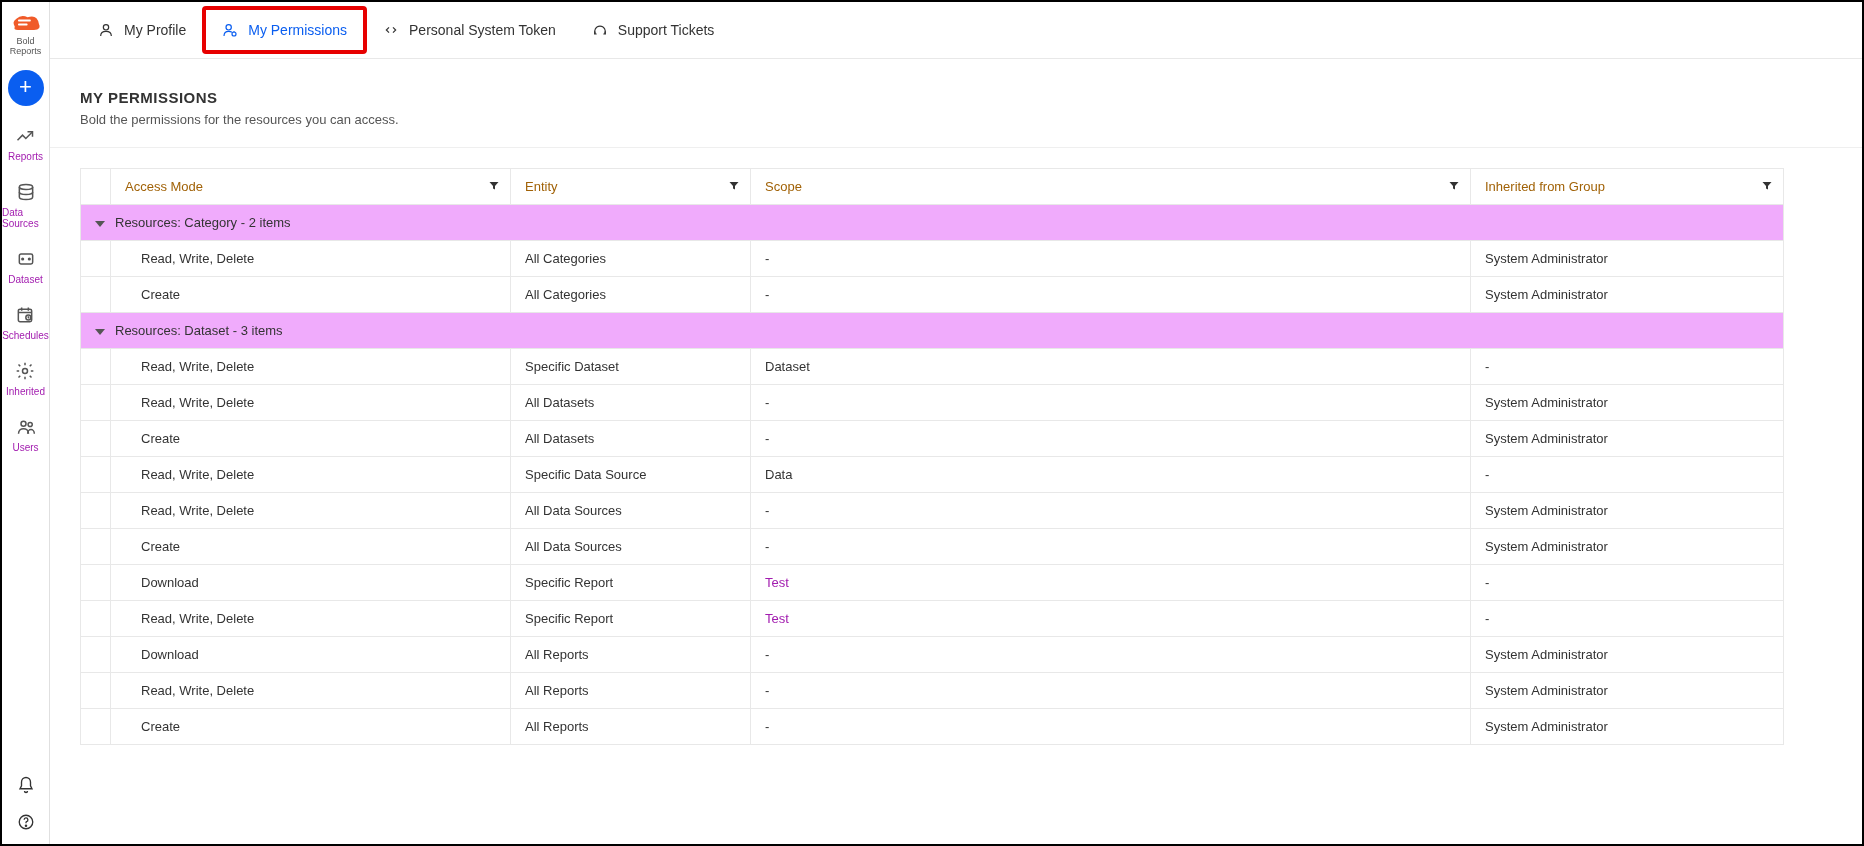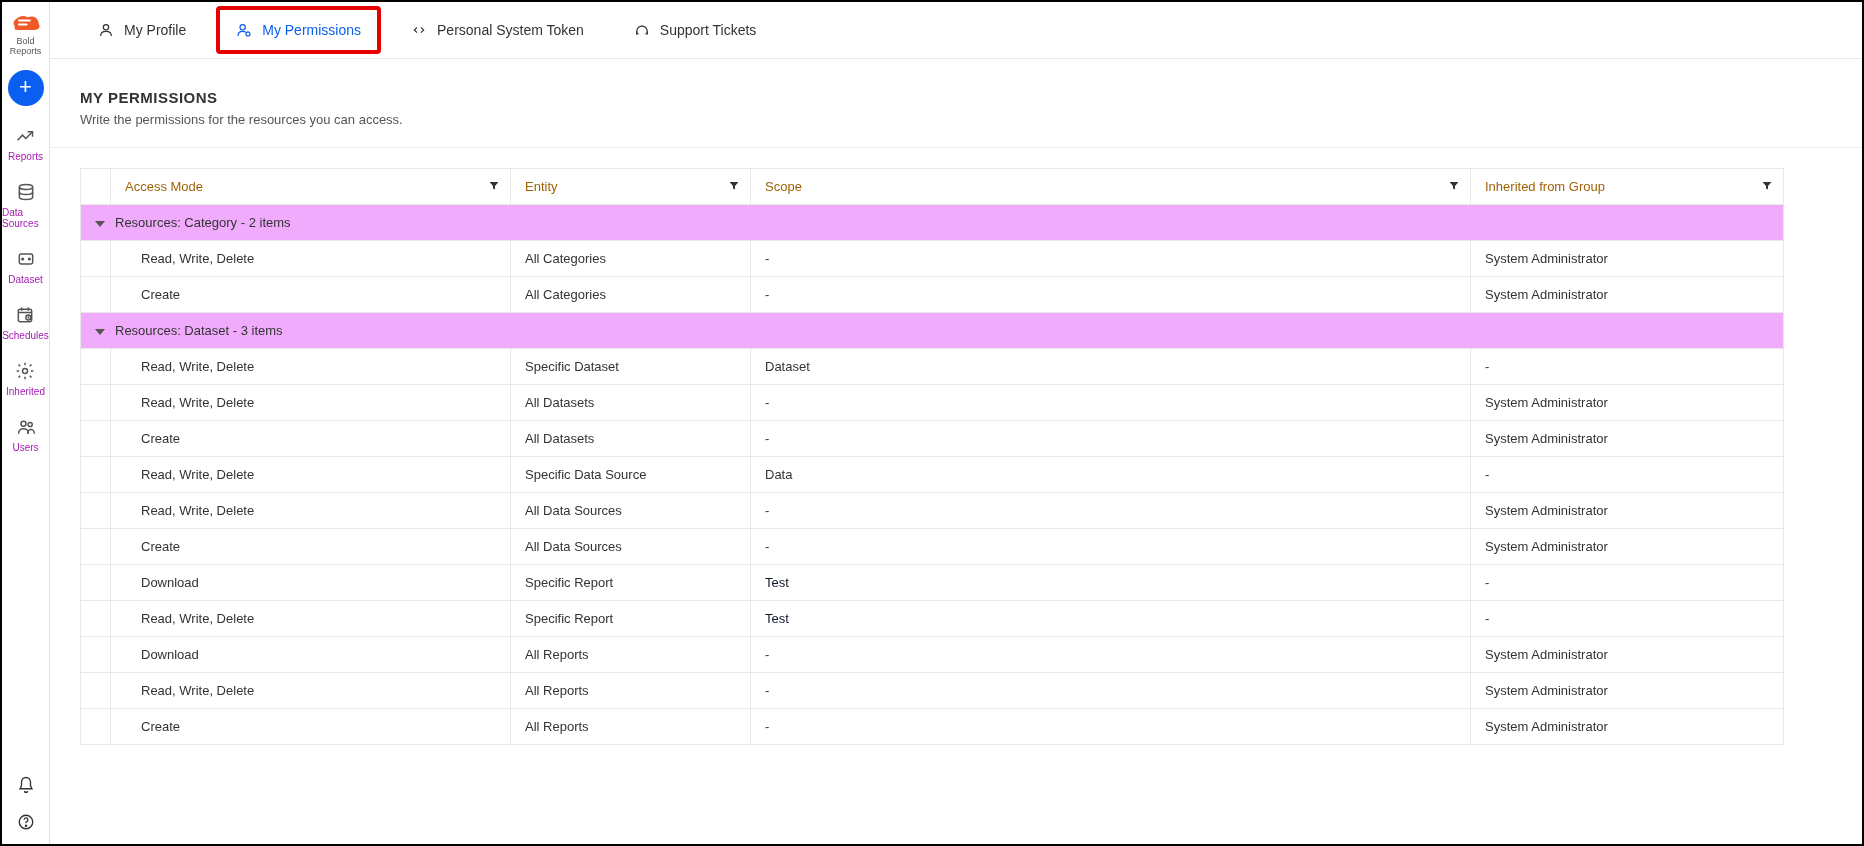--- a/index.html
+++ b/index.html
@@ -91,21 +91,20 @@
     flex: 1;
     display: flex;
     flex-direction: column;
   }
   .tabs {
     display: flex;
     align-items: center;
     height: 56px;
     border-bottom: 1px solid #e8e8e8;
     padding-left: 30px;
-    gap: 14px;
   }
   .tab {
     display: flex;
     align-items: center;
     padding: 8px 18px;
     font-size: 14px;
     color: #333;
     cursor: pointer;
   }
   .tab svg {
@@ -183,21 +182,21 @@
     border-top: 6px solid #555;
     margin-right: 10px;
     vertical-align: middle;
   }
   .col-expand { width: 30px; }
   .col-access { width: 400px; }
   .col-entity { width: 240px; }
   .col-scope { width: 720px; }
   .col-inherited { width: auto; }
   .link {
-    color: #0f172a;
+    color: #a21caf;
     cursor: pointer;
   }
   tr.data-row td.cell-access {
     padding-left: 30px;
   }
 </style>
 </head>
 <body>
 
 <div class="app">
@@ -311,21 +310,21 @@
             <path d="M5 18 A8 8 0 1 1 19 18"></path>
             <path d="M4 14 V18 H7"></path>
             <path d="M20 14 V18 H17"></path>
           </svg>
         <span>Support Tickets</span>
       </div>
     </div>
 
     <div class="page-header">
       <div class="page-title">MY PERMISSIONS</div>
-      <div class="page-subtitle">Write the permissions for the resources you can access.</div>
+      <div class="page-subtitle">Bold the permissions for the resources you can access.</div>
     </div>
 
     <div class="content">
       <table class="grid">
         <colgroup>
           <col class="col-expand">
           <col class="col-access">
           <col class="col-entity">
           <col class="col-scope">
           <col class="col-inherited">

